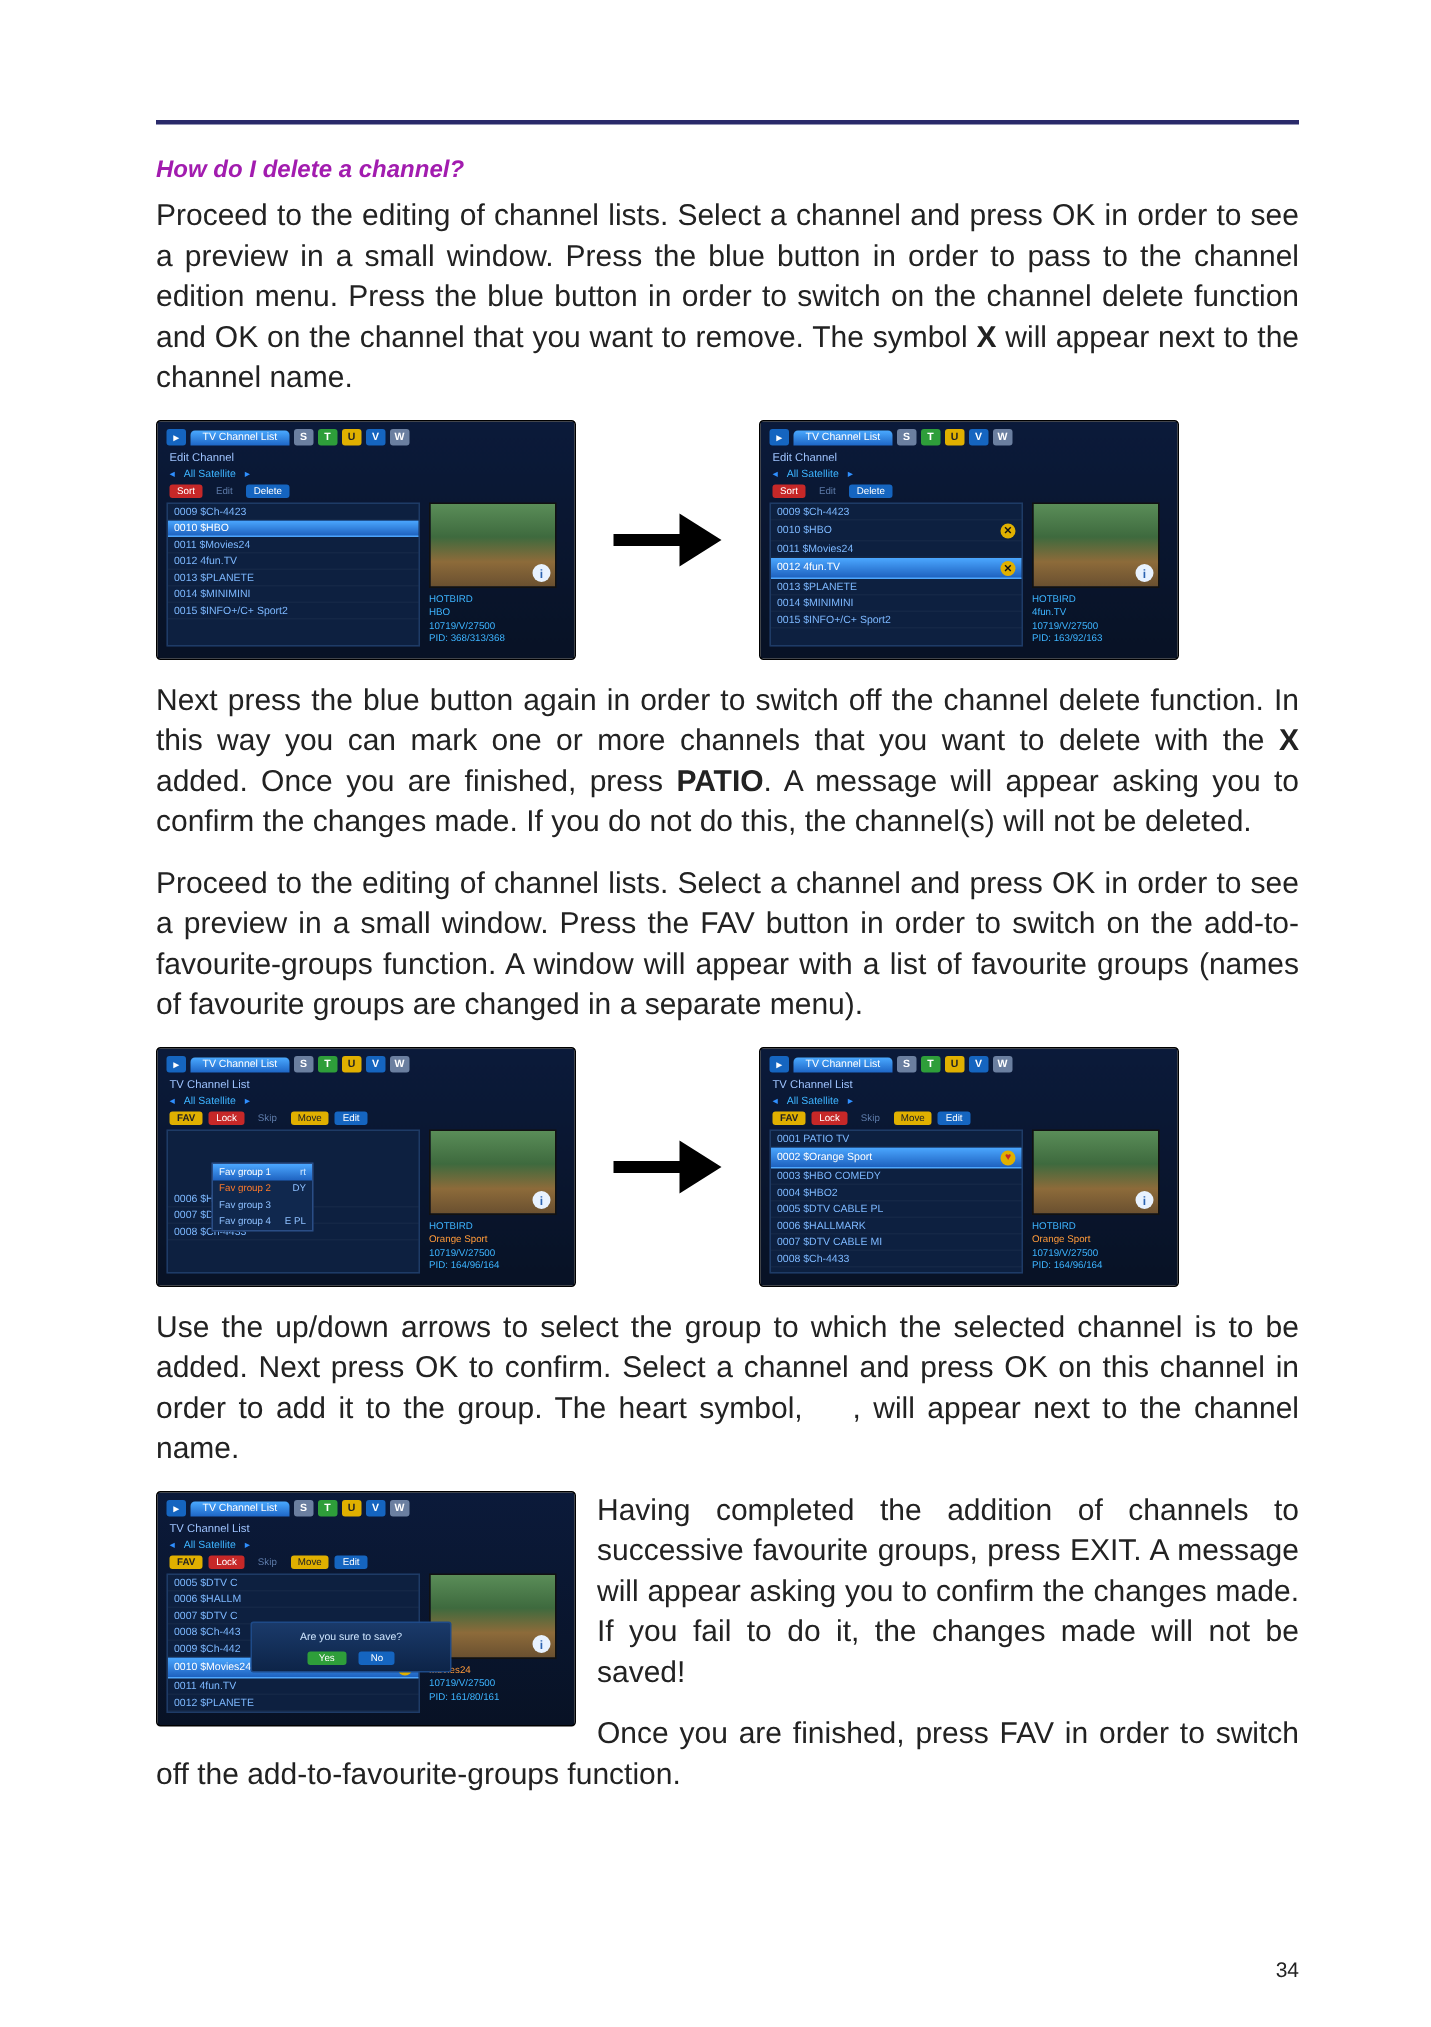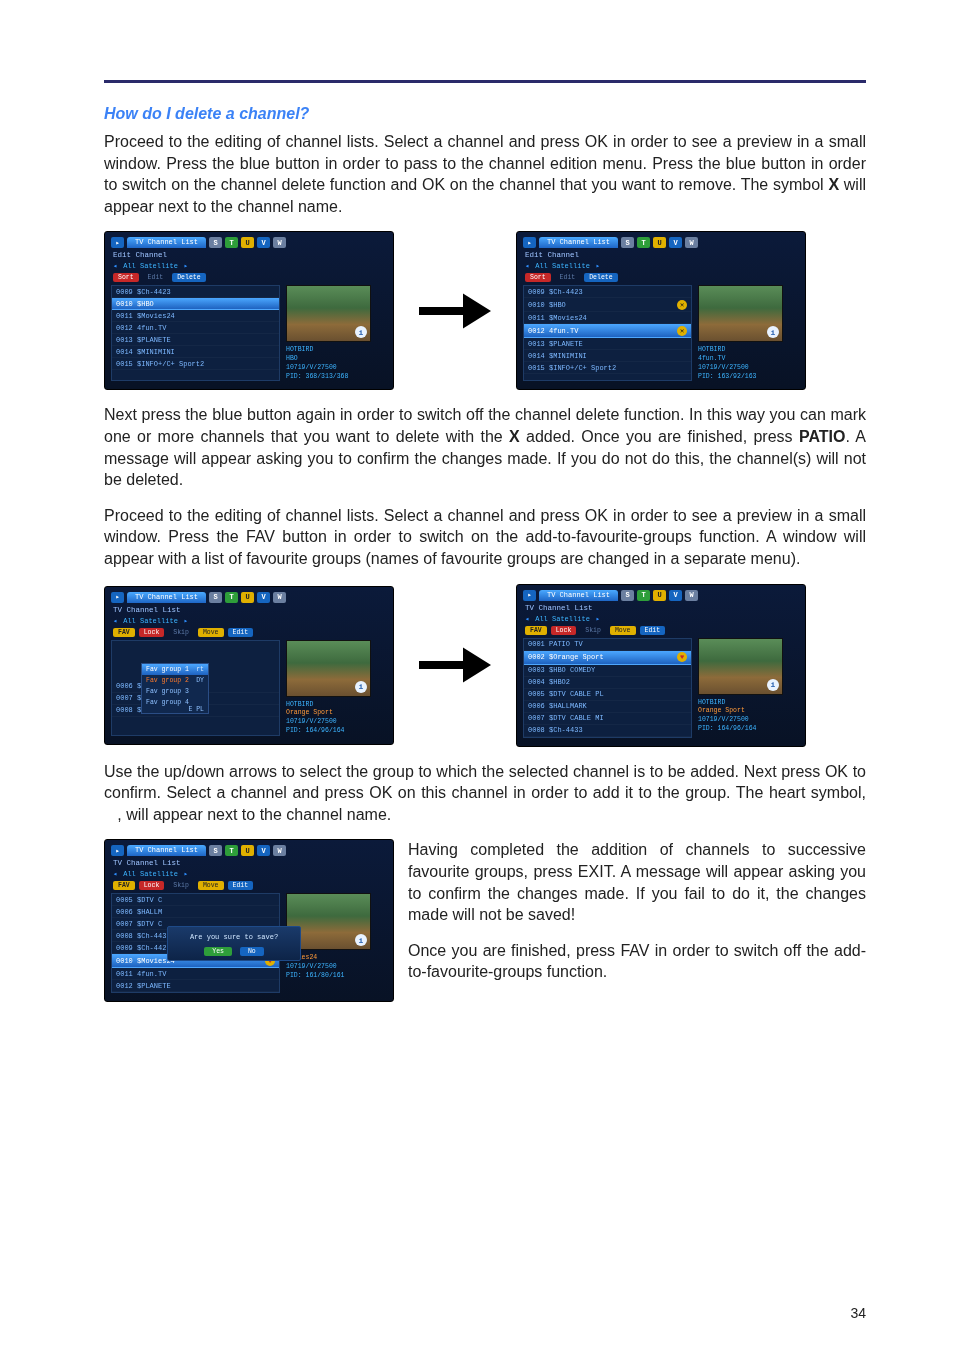--- a/index.html
+++ b/index.html
@@ -19,24 +19,24 @@
   .top-rule {
     border-top: 3px solid #2a2a6a;
     margin-bottom: 22px;
     width: 100%;
   }
   h2.section-heading {
     font-style: italic;
     font-weight: bold;
     font-size: 16px;
     margin: 14px 0 8px 0;
-    color: #3b82f6;
+    color: #a21caf;
   }
   p.body-text {
-    font-size: 16px;
+    font-size: 20px;
     line-height: 1.35;
     text-align: justify;
     margin: 8px 0 14px 0;
   }
   p.body-text b { font-weight: bold; }
   .figure-row {
     display: flex;
     align-items: center;
     gap: 16px;
     margin: 6px 0 14px 0;
@@ -47,23 +47,23 @@
     align-items: center;
     justify-content: center;
   }
   .arrow-cell svg { width: 80px; height: 60px; }
   
   .stb {
     width: 260px;
     background: linear-gradient(#0b1a3a, #081225);
     border: 1px solid #000;
     border-radius: 3px;
-    padding: 5px 22px 8px 6px;
+    padding: 5px 12px 8px 6px;
     color: #cfe6ff;
-    font-family: Liberation Mono, monospace;
+    font-family: Liberation Sans, sans-serif;
     font-size: 7px;
     position: relative;
   }
   .stb .tabrow {
     display: flex;
     align-items: center;
     gap: 3px;
     margin-bottom: 3px;
   }
   .stb .tab {

